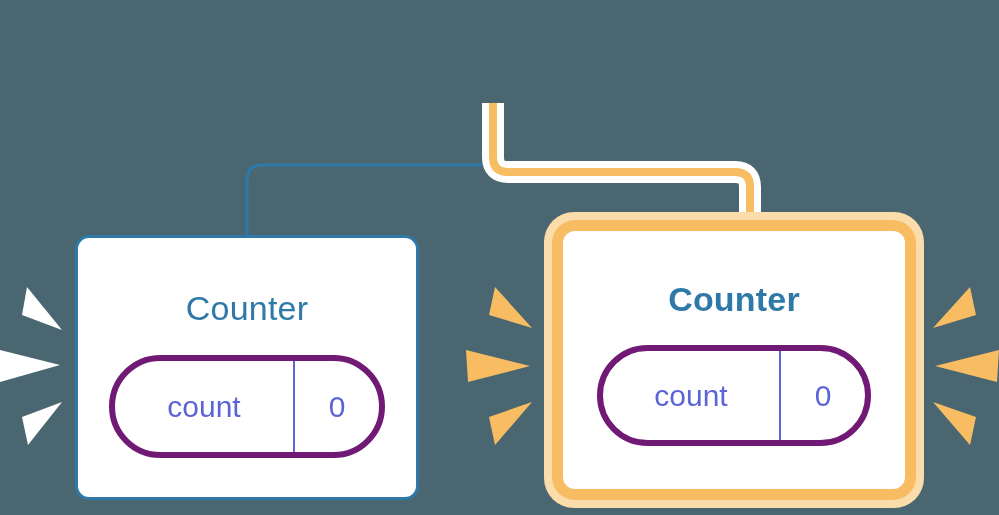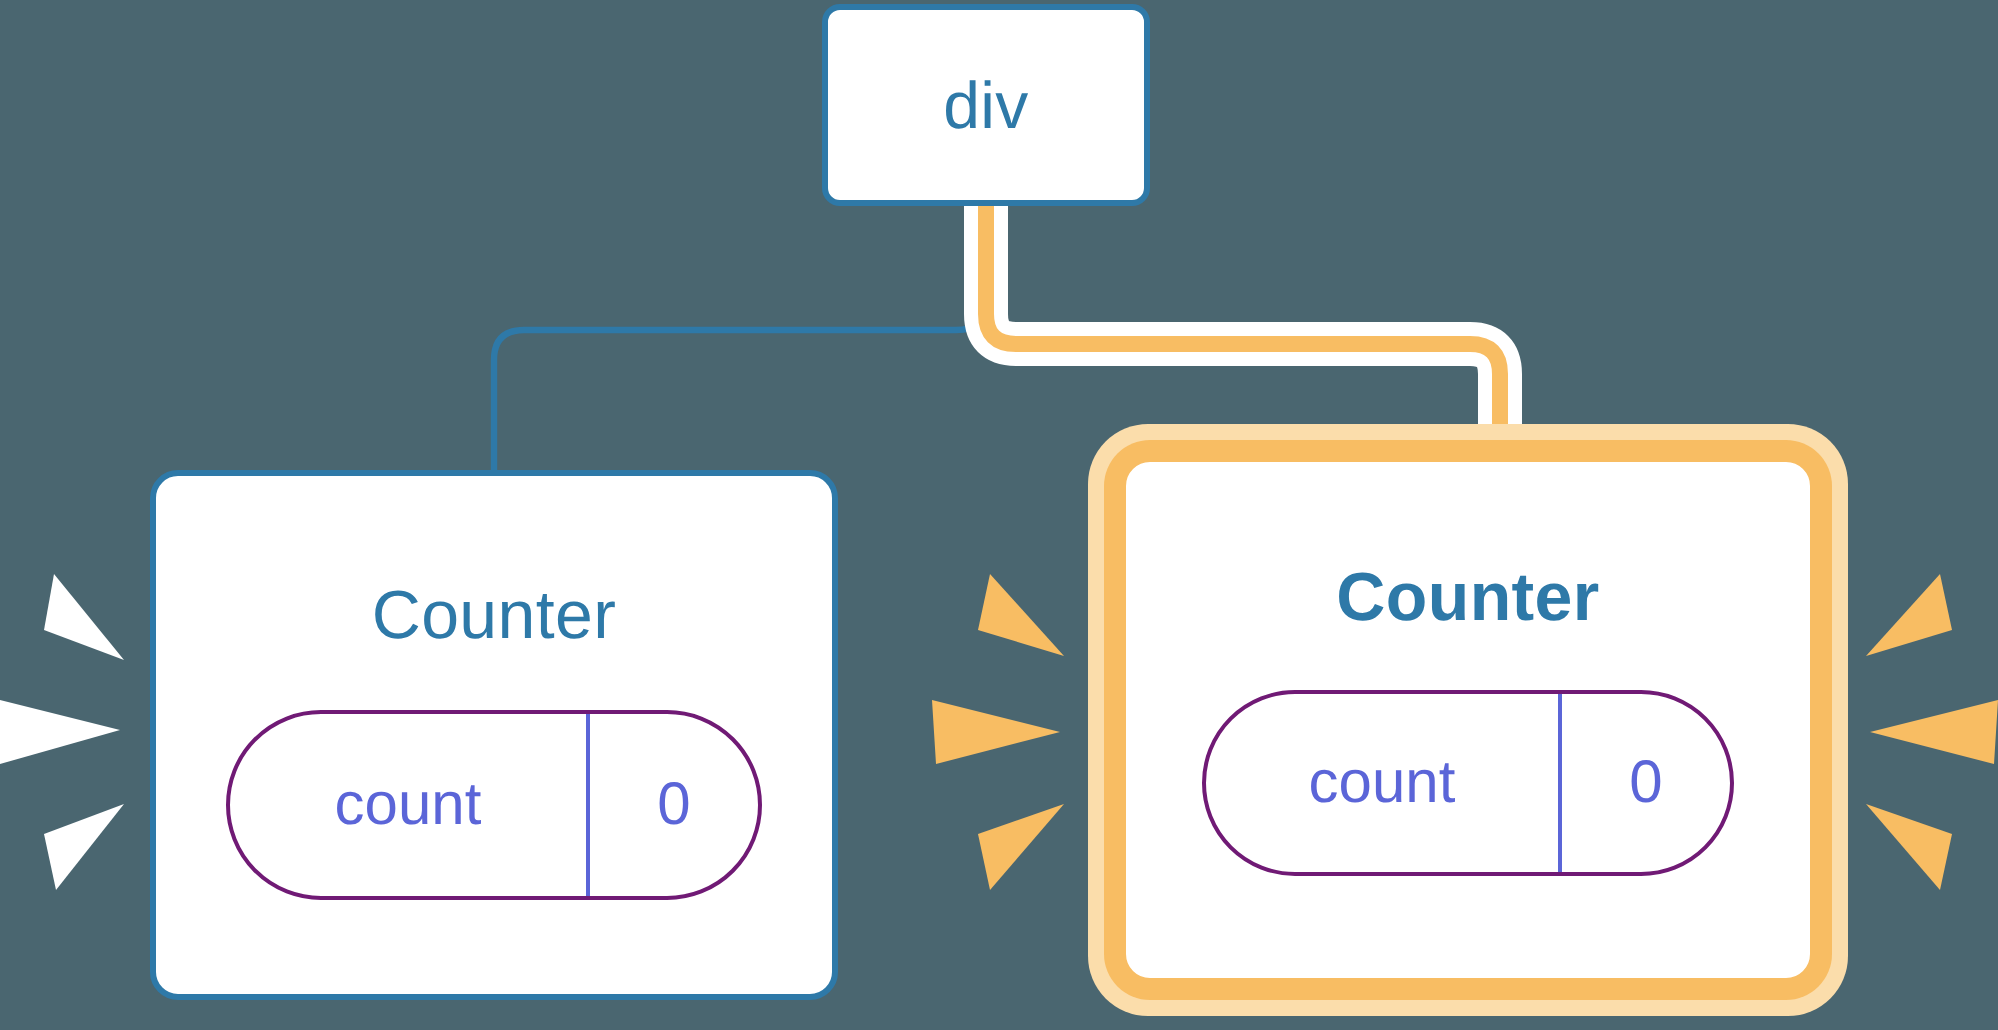--- a/index.html
+++ b/index.html
@@ -87,21 +87,21 @@
     color: #2e79a8;
     font-weight: 700;
     margin-top: 46px;
     letter-spacing: 0.2px;
   }
 
   
   .pill {
     display: flex;
     align-items: stretch;
-    border: 2px solid #701a75;
+    border: 6px solid #701a75;
     border-radius: 999px;
     background: #ffffff;
     overflow: hidden;
   }
   .pill-key, .pill-val {
     display: flex;
     align-items: center;
     justify-content: center;
     color: #5b65d8;
     font-size: 30px;
@@ -141,23 +141,20 @@
 
   <svg id="wires" viewBox="0 0 999 515">
 
     <path d="M 493 103 L 493 150 Q 493 165 478 165 L 262 165 Q 247 165 247 180 L 247 236" fill="none" stroke="#2e79a8" stroke-width="3.2" stroke-linecap="butt"></path>
 
     <path d="M 493 103 L 493 157 Q 493 172 508 172 L 735 172 Q 750 172 750 187 L 750 246" fill="none" stroke="#ffffff" stroke-width="22" stroke-linecap="butt"></path>
 
     <path d="M 493 103 L 493 157 Q 493 172 508 172 L 735 172 Q 750 172 750 187 L 750 246" fill="none" stroke="#f8bd63" stroke-width="8" stroke-linecap="butt"></path>
   </svg>
 
-  <div class="node node-div">
-    <span class="node-title">div</span>
-  </div>
 
   <svg class="rays" style="left:0px; top:282px; width:62px; height:168px;" viewBox="0 0 62 168">
     <polygon points="27,5 62,48 22,33" fill="#ffffff"></polygon>
     <polygon points="0,68 60,83 0,100" fill="#ffffff"></polygon>
     <polygon points="22,135 62,120 28,163" fill="#ffffff"></polygon>
   </svg>
 
   <svg class="rays" style="left:466px; top:282px; width:68px; height:168px;" viewBox="0 0 68 168">
     <polygon points="29,5 66,46 23,33" fill="#f8bd63"></polygon>
     <polygon points="0,68 64,84 2,100" fill="#f8bd63"></polygon>

